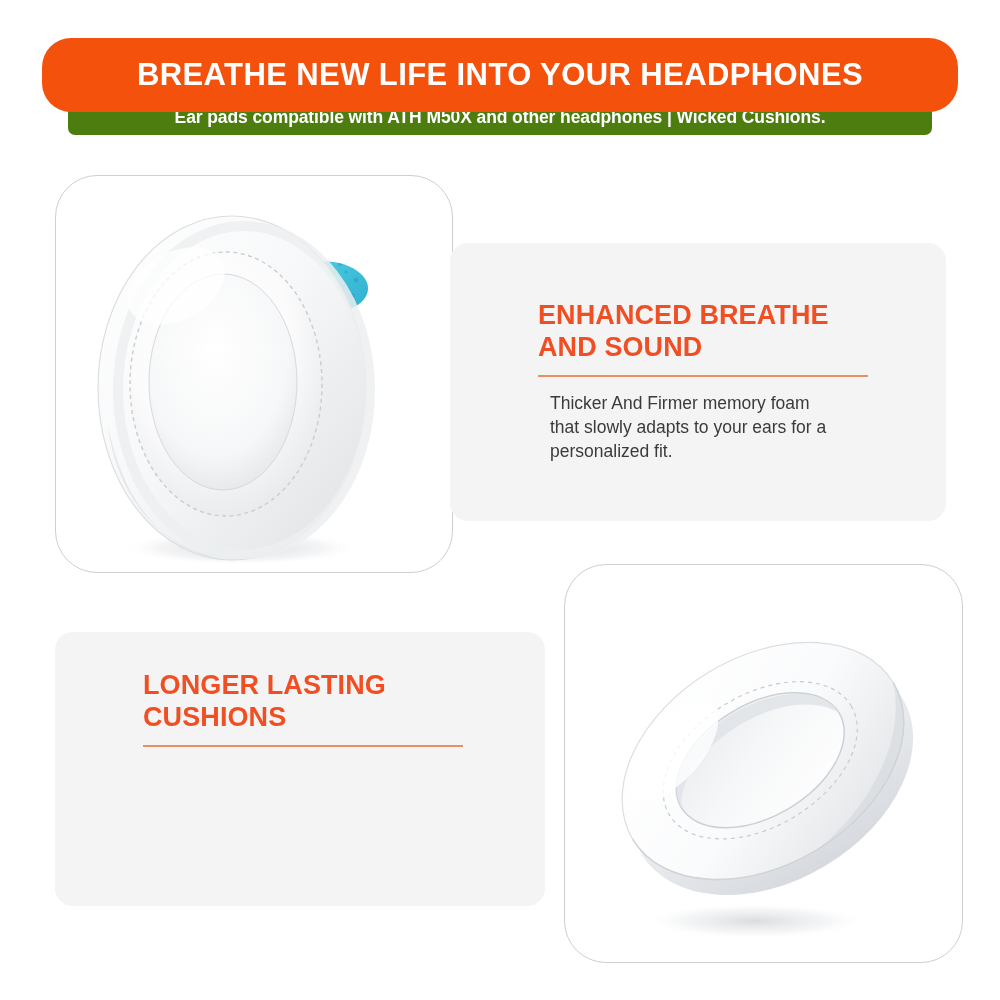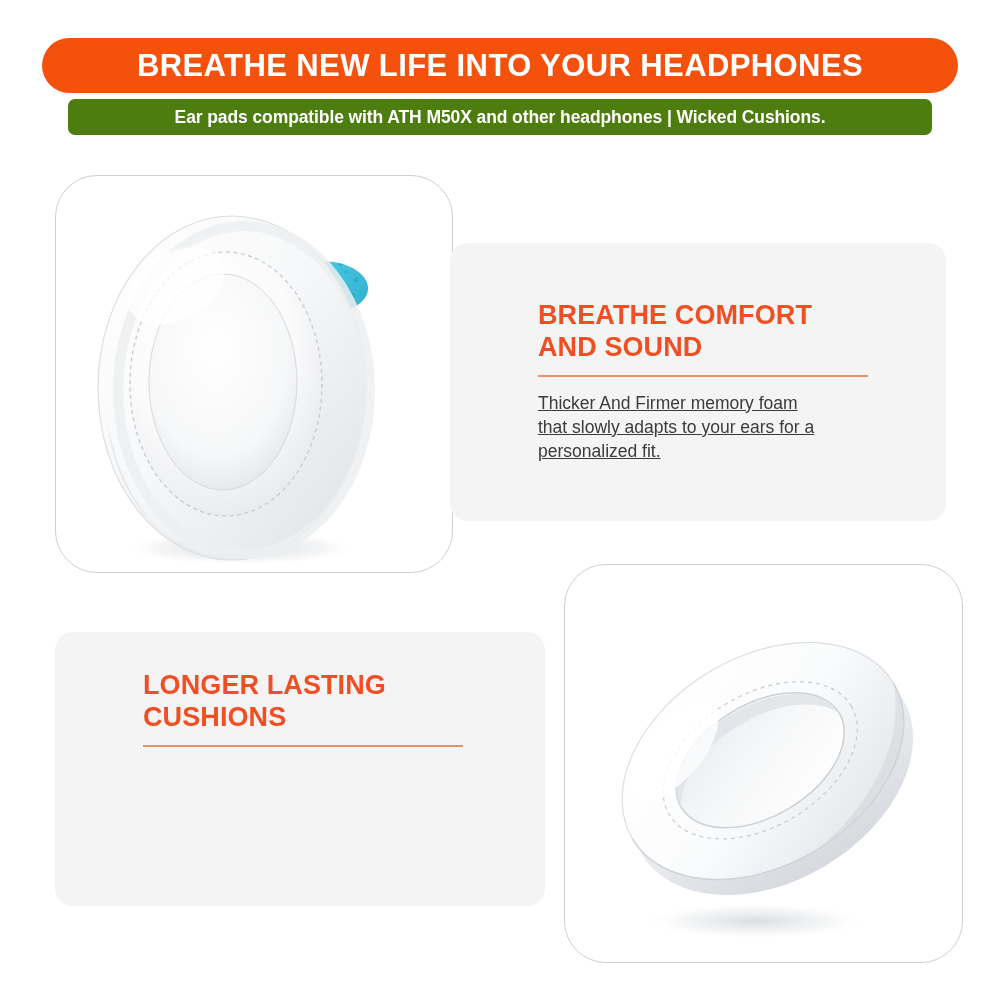--- a/index.html
+++ b/index.html
@@ -15,21 +15,21 @@
     font-family: "Liberation Sans", sans-serif;
     -webkit-font-smoothing: antialiased;
   }
 
   
   #header-banner {
     position: absolute;
     left: 42px;
     top: 38px;
     width: 916px;
-    height: 55px;
+    height: 74px;
     background: #F4510D;
     border-radius: 29px;
     display: flex;
     align-items: center;
     justify-content: center;
     z-index: 3;
   }
   #header-banner .title {
     color: #ffffff;
     font-size: 31px;
@@ -98,23 +98,22 @@
     height: 2px;
     background: #E79061;
     margin-top: 11px;
     margin-bottom: 14px;
     width: 100%;
   }
   .feature-text {
     color: #3B3B3B;
     font-size: 17.5px;
     line-height: 1.38;
-    margin: 0;
+    margin: 12px;
     white-space: pre-line;
-    text-decoration: underline;
   }
 
   
   .pad-svg { display: block; width: 100%; height: 100%; }
 </style>
 </head>
 <body>
 
 <div id="header-banner">
   <div class="title">BREATHE NEW LIFE INTO YOUR HEADPHONES</div>
@@ -198,21 +197,21 @@
 
       <ellipse cx="120" cy="110" rx="52" ry="34" fill="#ffffff" opacity="0.75" transform="rotate(-28 120 110)"></ellipse>
 
       <path d="M 52 250 C 60 320 104 372 166 383 C 120 378 70 340 52 250 Z" fill="#d5d8dc" opacity="0.5"></path>
     </g>
   </svg>
 </div>
 
 <div class="text-card" id="text-card-1">
   <div class="feature-body">
-    <h2 class="feature-heading">BREATHE COMFORT
+    <h2 class="feature-heading">ENHANCED BREATHE
 AND SOUND</h2>
     <div class="feature-rule"></div>
     <p class="feature-text">Thicker And Firmer memory foam
 that slowly adapts to your ears for a
 personalized fit.</p>
   </div>
 </div>
 
 <div class="text-card" id="text-card-2">
   <div class="feature-body">

